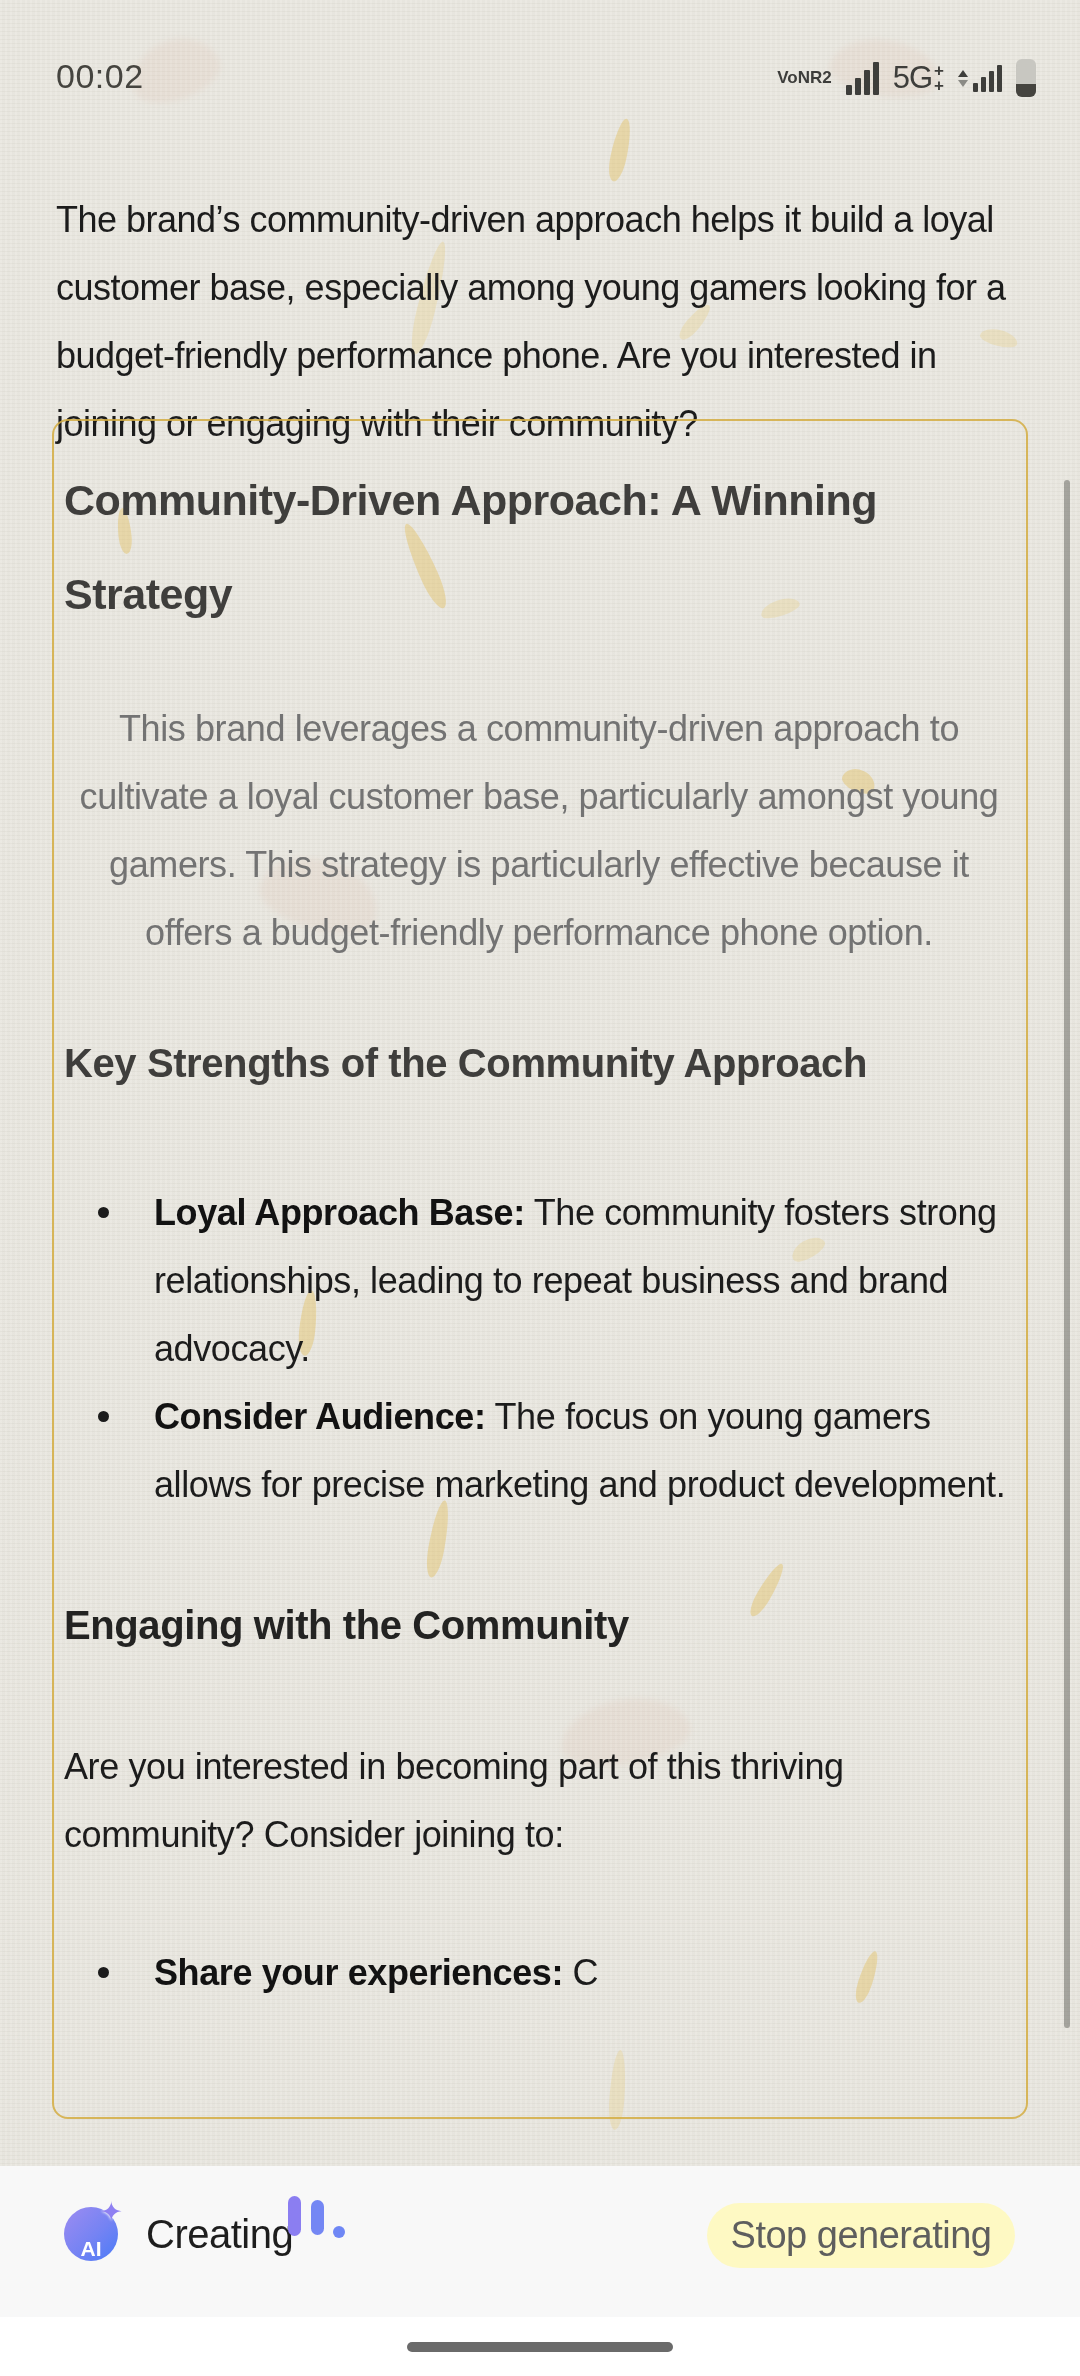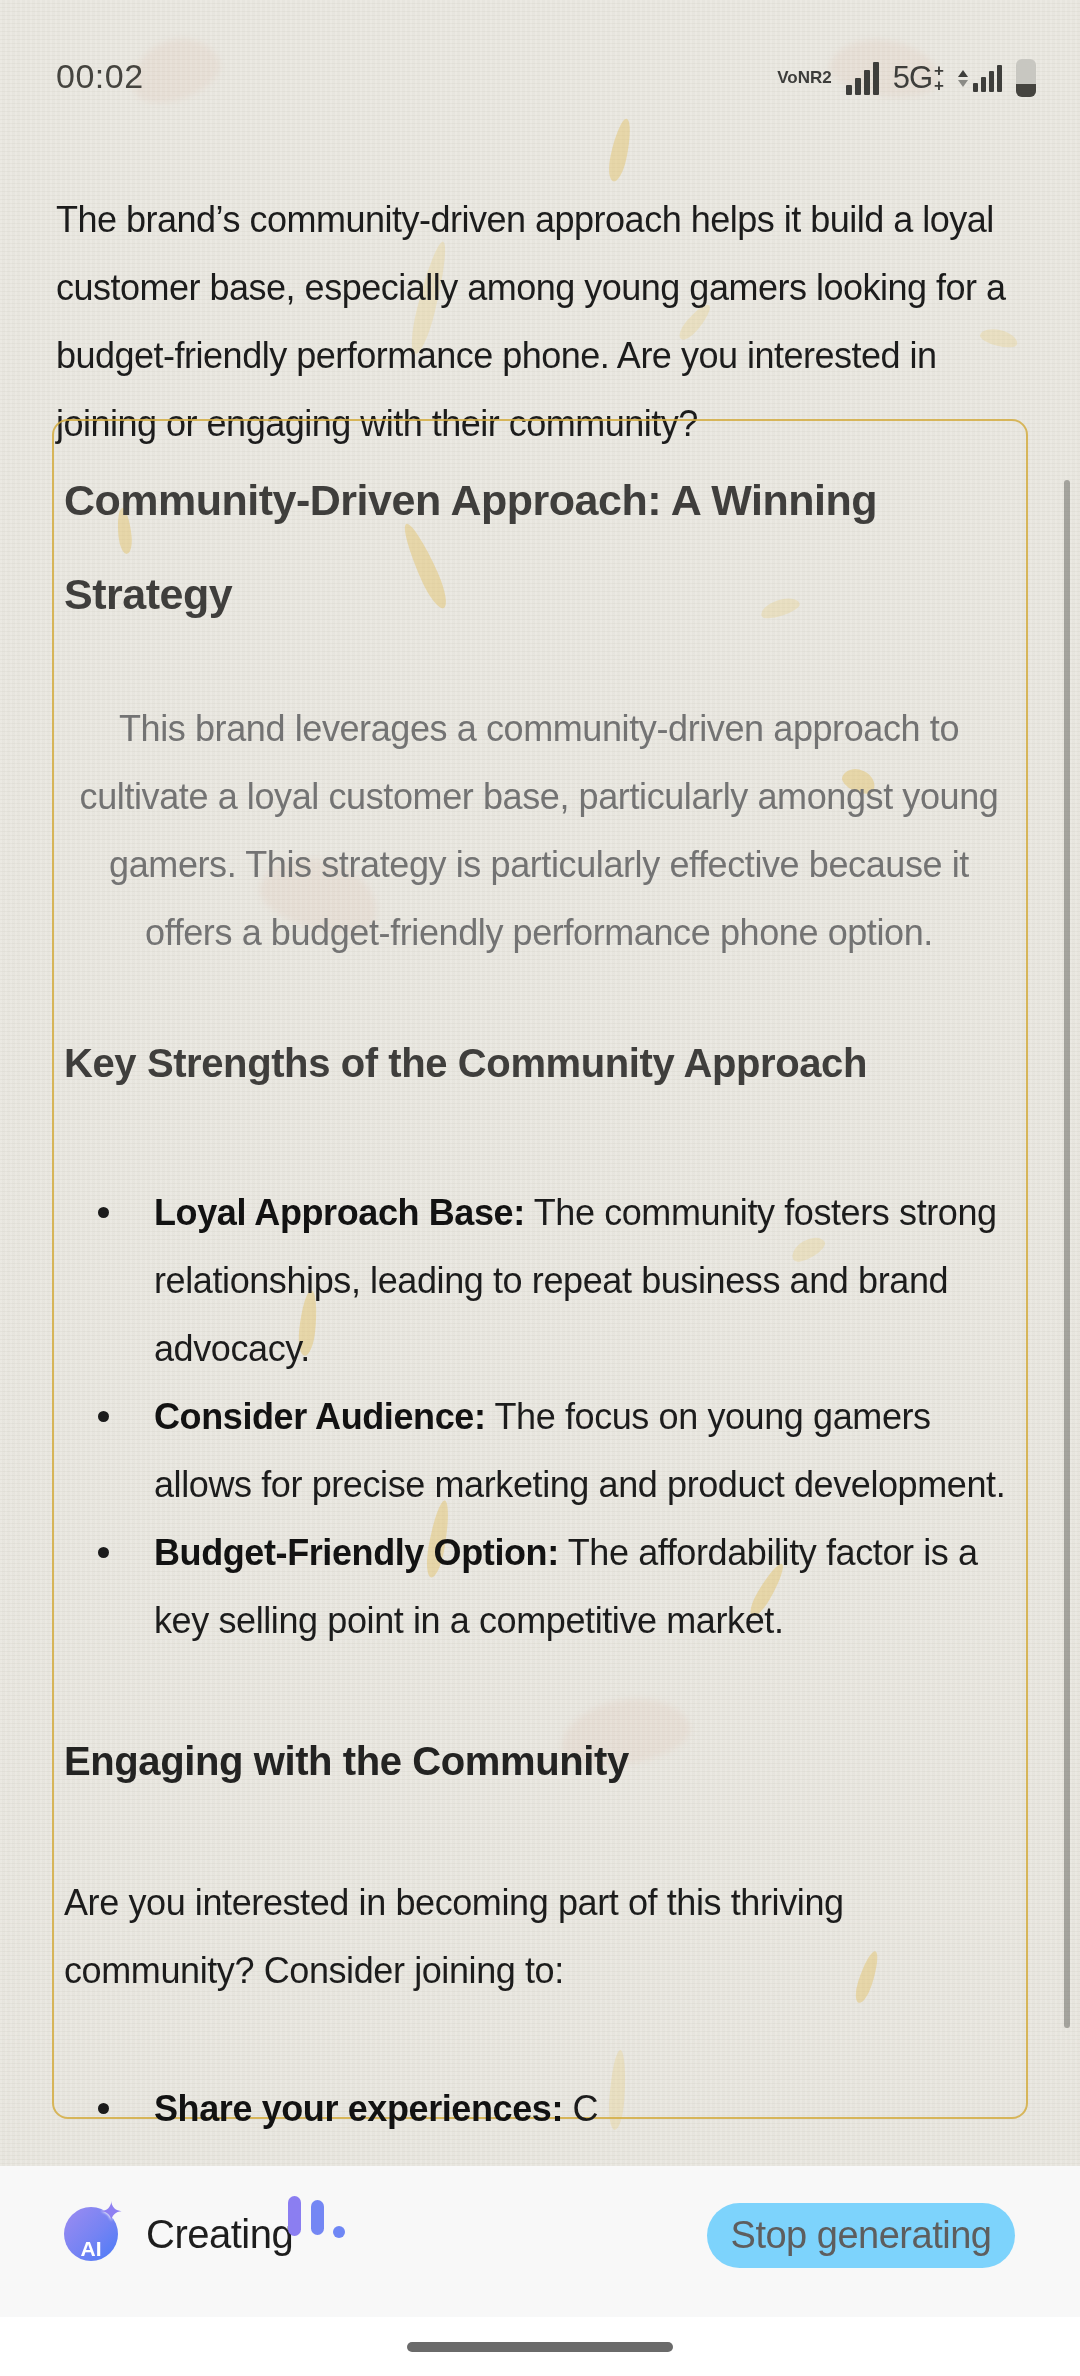--- a/index.html
+++ b/index.html
@@ -60,21 +60,21 @@
   .ai-badge span{color:#ffffff;font-size:21px;font-weight:bold;letter-spacing:0;}
   .sparkle{position:absolute;left:100px;top:30px;font-size:27px;color:#8f80f2;
     text-shadow:0 0 3px #f8f8f8, 0 0 3px #f8f8f8;}
   .creating{position:absolute;left:146px;top:46px;font-size:40px;color:#1e1e1e;letter-spacing:-0.5px;}
   .gen-dots{position:absolute;left:288px;top:28px;width:64px;height:48px;}
   .gen-dots i{position:absolute;background:#8b7ef1;border-radius:10px;}
   .gen-dots i.d1{left:0;top:2px;width:13px;height:40px;}
   .gen-dots i.d2{left:23px;top:6px;width:13px;height:35px;background:#7487f4;}
   .gen-dots i.d3{left:45px;top:32px;width:12px;height:12px;border-radius:50%;background:#6f87f5;}
   .stop-btn{position:absolute;left:707px;top:37px;width:308px;height:65px;border-radius:33px;
-    background:#7dd3fc;border:none;display:flex;align-items:center;justify-content:center;
+    background:#fef9c3;border:none;display:flex;align-items:center;justify-content:center;
     font-family:"Liberation Sans",sans-serif;font-size:38px;color:#5e5e5e;letter-spacing:-0.5px;}
   .gesture-zone{position:absolute;left:0;right:0;top:2317px;height:59px;background:#ffffff;}
   .gesture-bar{position:absolute;left:407px;top:25px;width:266px;height:10px;border-radius:5px;background:#6a6a6a;}
 </style>
 </head>
 <body>
 
 <div class="paper"></div>
 
 <div class="petal y" style="left:612px;top:118px;width:16px;height:64px;transform:rotate(12deg);"></div>
@@ -141,23 +141,20 @@
   <p class="body-p">This brand leverages a community-driven approach to cultivate a loyal customer base, particularly amongst young gamers.  This strategy is particularly effective because it offers a budget-friendly performance phone option.</p>
   <h2>Key Strengths of the Community Approach</h2>
 
   <ul class="blist">
     <li>
       <span class="dot"></span><span class="blabel">Loyal Approach Base:</span><span> The community fosters strong relationships, leading to repeat business and brand advocacy.</span>
     </li>
     <li>
       <span class="dot"></span><span class="blabel">Consider Audience:</span><span> The focus on young gamers allows for precise marketing and product development.</span>
     </li>
-    <li>
-      <span class="dot"></span><span class="blabel">Budget-Friendly Option:</span><span> The affordability factor is a key selling point in a competitive market.</span>
-    </li>
   </ul>
 
   <h2 class="dark">Engaging with the Community</h2>
   <p class="p2">Are you interested in becoming part of this thriving community? Consider joining to:</p>
 
   <ul class="blist last">
     <li>
       <span class="dot"></span><span class="blabel">Share your experiences:</span><span> C</span>
     </li>
   </ul>

